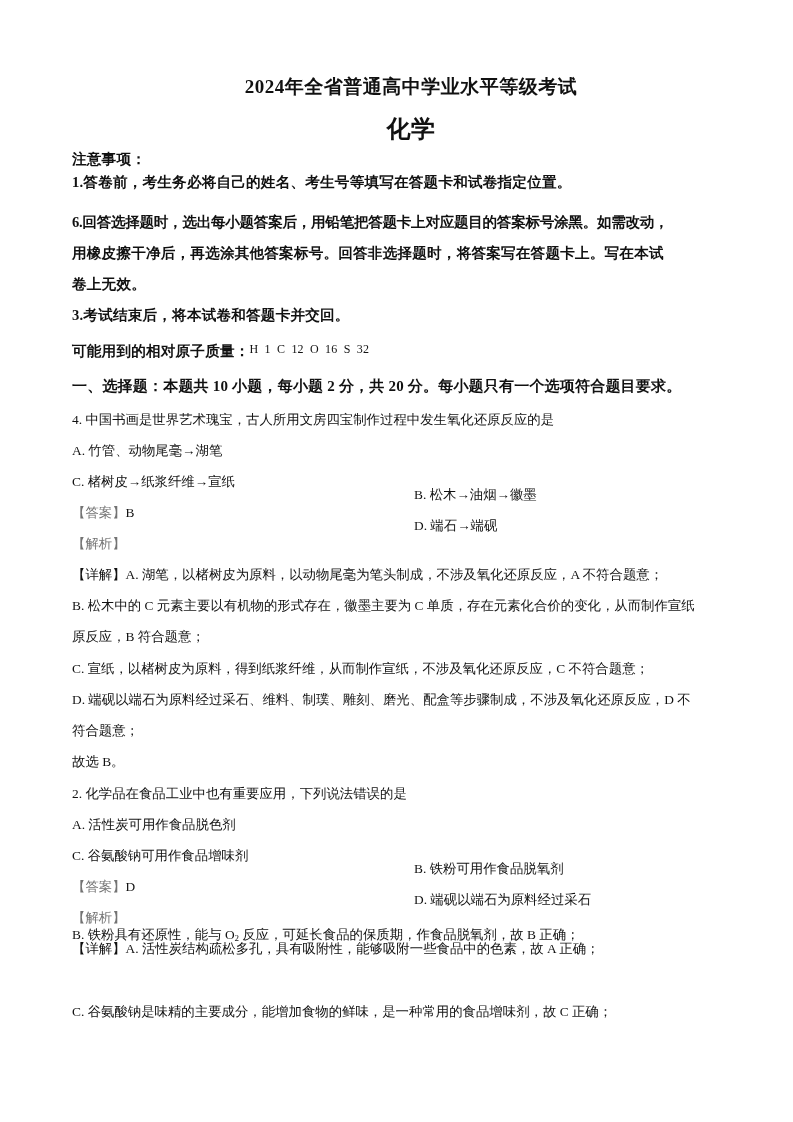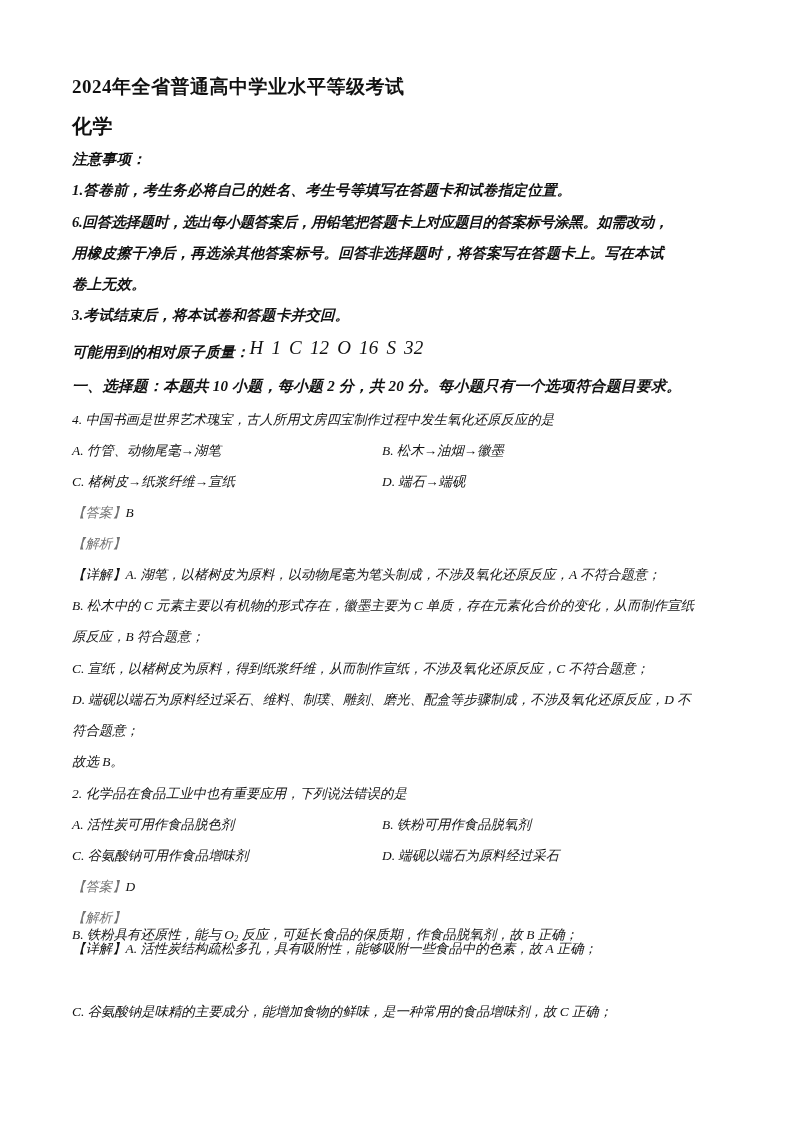--- a/index.html
+++ b/index.html
@@ -3,45 +3,45 @@
 <meta charset="utf-8">
 <style>
   html, body { margin: 0; padding: 0; background: #ffffff; }
   body {
     width: 793px; height: 1122px; position: relative; overflow: hidden;
     font-family: "Liberation Serif", "DejaVu Serif", serif;
     color: #111111;
   }
   .page { position: absolute; left: 72px; top: 0; width: 650px; }
   .title {
-    position: absolute; left: 0; width: 650px; text-align: left;
+    position: absolute; left: 14px; width: 650px; text-align: center;
     font-weight: bold; font-size: 19px; letter-spacing: 0.5px;
   }
   .t1 { top: 74px; }
-  .t2 { top: 113px; font-size: 20px; }
+  .t2 { top: 113px; font-size: 24px; }
   .line {
     position: absolute; left: 0; white-space: nowrap;
-    font-size: 13.4px; line-height: 16px; font-style: italic;
+    font-size: 13.4px; line-height: 16px;
   }
   .bold { font-weight: bold; font-size: 14.6px; letter-spacing: 0.2px; }
-  .col2 { left: 310px; }
+  .col2 { left: 342px; margin-top: 44px; }
   .tag { color: #737373; }
-  .mass { font-weight: normal; font-size: 19px; word-spacing: 3px; position: relative; top: -3px; }
+  .mass { font-weight: normal; font-size: 12px; word-spacing: 3px; position: relative; top: -3px; }
   sub { font-size: 9px; vertical-align: -2px; }
 </style>
 </head>
 <body>
 
 <div class="page">
 
   <div class="title t1">2024年全省普通高中学业水平等级考试</div>
   <div class="title t2">化学</div>
 
   <div class="line bold" style="top:151px">注意事项：</div>
-  <div class="line bold" style="top:182px">1.答卷前，考生务必将自己的姓名、考生号等填写在答题卡和试卷指定位置。</div>
+  <div class="line bold" style="top:174px">1.答卷前，考生务必将自己的姓名、考生号等填写在答题卡和试卷指定位置。</div>
   <div class="line bold" style="top:214px; letter-spacing:-0.3px">6.回答选择题时，选出每小题答案后，用铅笔把答题卡上对应题目的答案标号涂黑。如需改动，</div>
   <div class="line bold" style="top:245px">用橡皮擦干净后，再选涂其他答案标号。回答非选择题时，将答案写在答题卡上。写在本试</div>
   <div class="line bold" style="top:276px">卷上无效。</div>
   <div class="line bold" style="top:307px">3.考试结束后，将本试卷和答题卡并交回。</div>
 
   <div class="line bold" style="top:343px">
     <span>可能用到的相对原子质量：</span><span class="mass">H 1  C 12  O 16  S 32</span>
   </div>
 
   <div class="line bold" style="top:378px; font-size:15px">一、选择题：本题共 10 小题，每小题 2 分，共 20 分。每小题只有一个选项符合题目要求。</div>

